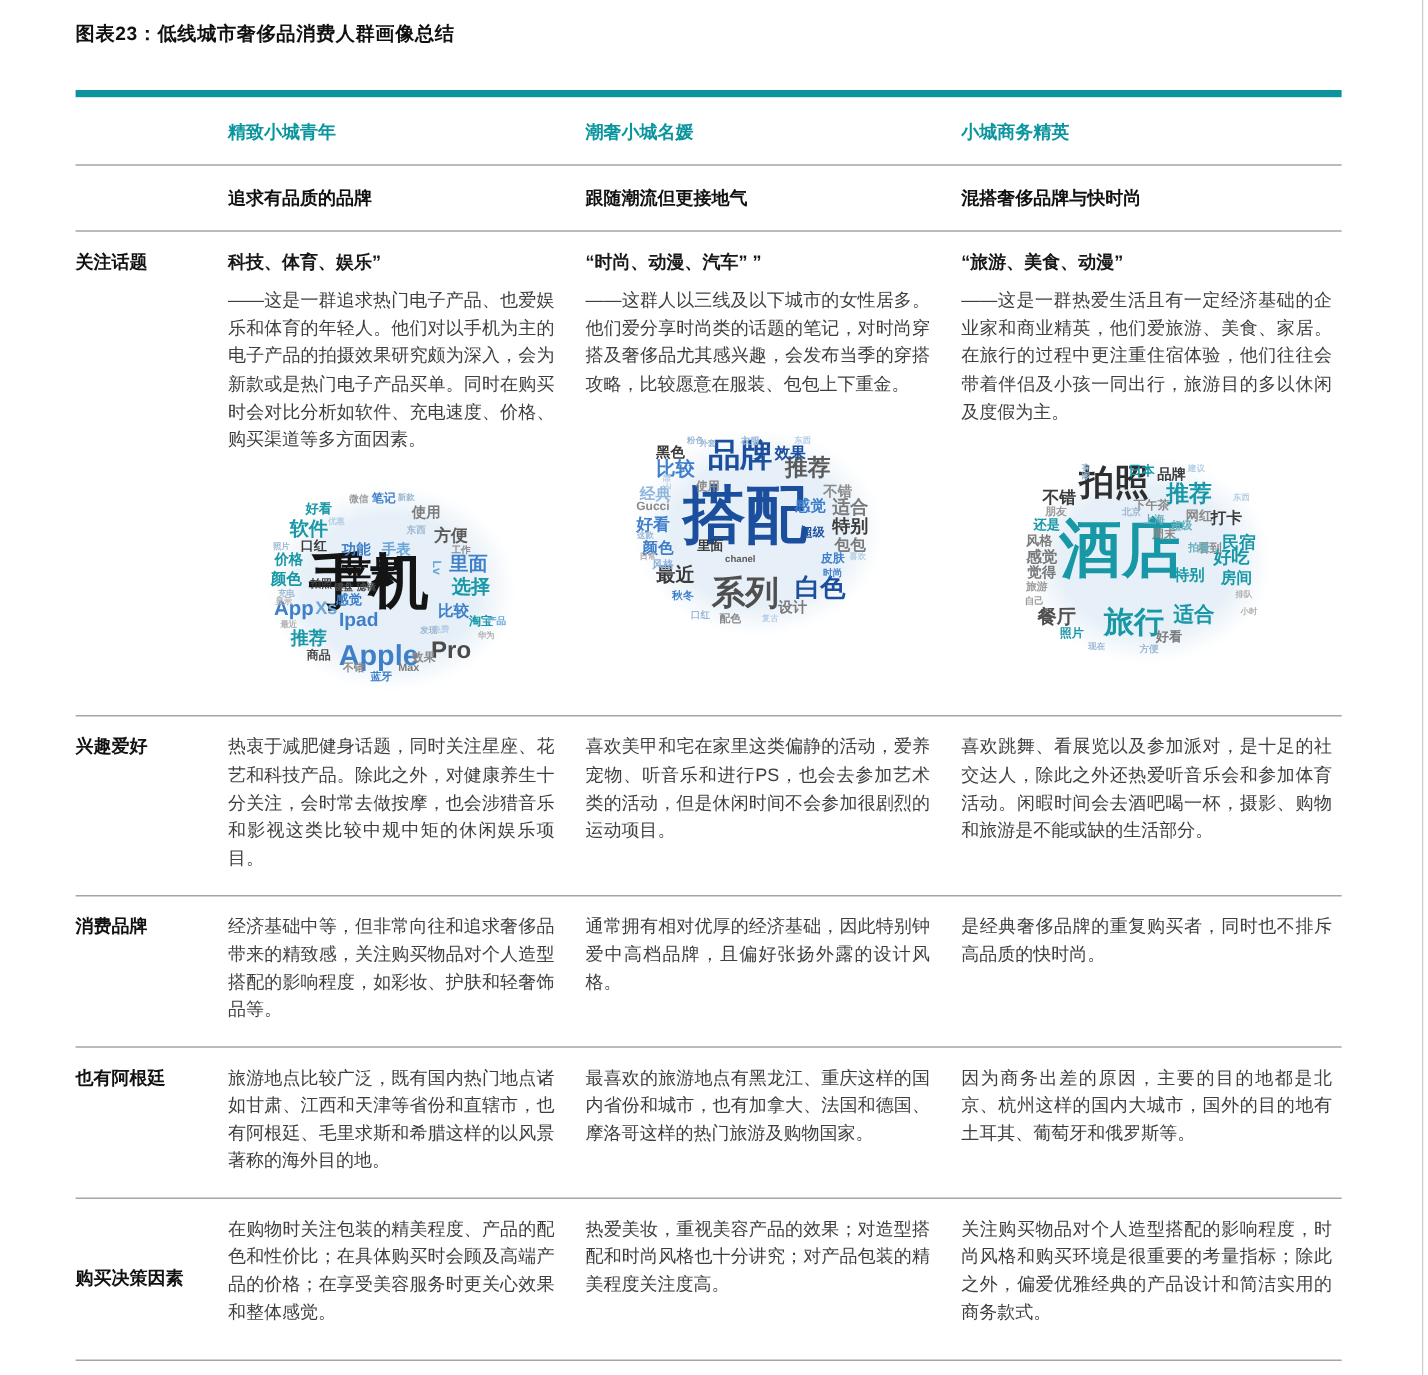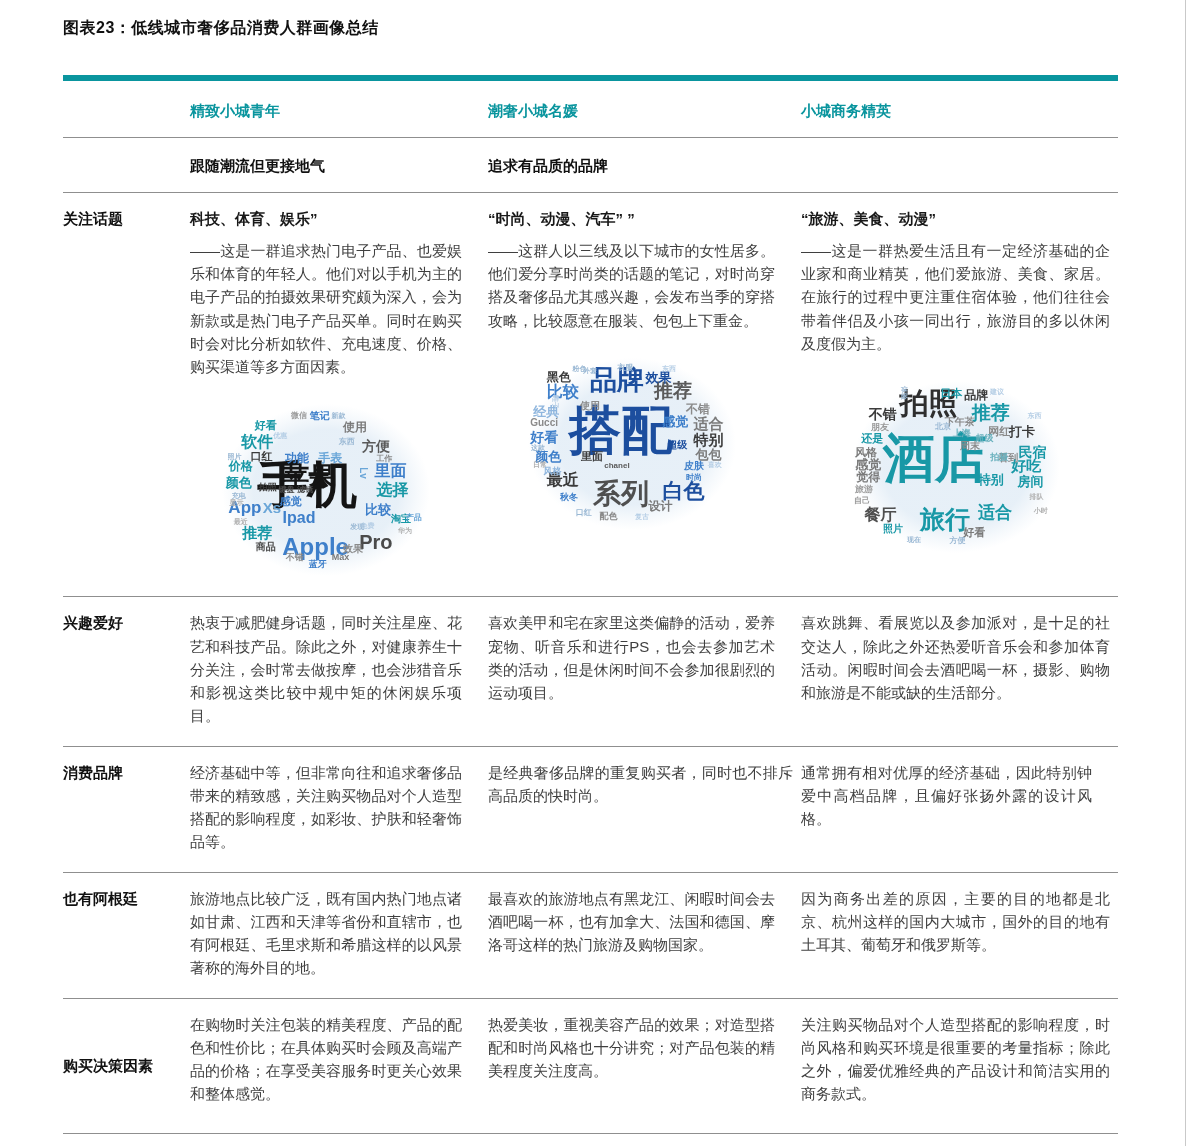--- a/index.html
+++ b/index.html
@@ -54,22 +54,23 @@
 
     <div class="trow">
       <div class="cell label-cell"></div>
       <div class="cell head-cell">精致小城青年</div>
       <div class="cell head-cell">潮奢小城名媛</div>
       <div class="cell head-cell c3">小城商务精英</div>
     </div>
 
     <div class="trow">
       <div class="cell label-cell"></div>
+      <div class="cell tagline-cell">追求有品质的品牌</div>
       <div class="cell tagline-cell">跟随潮流但更接地气</div>
-      <div class="cell tagline-cell">追求有品质的品牌</div>
+      <div class="cell tagline-cell c3">混搭奢侈品牌与快时尚</div>
     </div>
 
     <div class="trow trow-topics">
       <div class="cell label-cell">关注话题</div>
       <div class="cell">
         <div class="topic">科技、体育、娱乐”</div>
         <p class="para">——这是一群追求热门电子产品、也爱娱乐和体育的年轻人。他们对以手机为主的电子产品的拍摄效果研究颇为深入，会为新款或是热门电子产品买单。同时在购买时会对比分析如软件、充电速度、价格、购买渠道等多方面因素。</p>
         <div class="cloud">
             <span style="left: 41%; top: 47%; font-size: 50px; color: rgb(20, 20, 20);">手机</span>
             <span style="left: 42%; top: 14%; font-size: 26px; color: rgb(20, 20, 20); margin-top: 48px;">苹果</span>
@@ -219,35 +220,35 @@
       <div class="cell c3">
           <p class="para">喜欢跳舞、看展览以及参加派对，是十足的社交达人，除此之外还热爱听音乐会和参加体育活动。闲暇时间会去酒吧喝一杯，摄影、购物和旅游是不能或缺的生活部分。</p>
         </div>
     </div>
 
     <div class="trow trow-brands">
       <div class="cell label-cell">消费品牌</div>
       <div class="cell">
           <p class="para">经济基础中等，但非常向往和追求奢侈品带来的精致感，关注购买物品对个人造型搭配的影响程度，如彩妆、护肤和轻奢饰品等。</p>
         </div>
+      <div class="cell">
+          <p class="para">通常拥有相对优厚的经济基础，因此特别钟爱中高档品牌，且偏好张扬外露的设计风格。</p>
+        </div>
       <div class="cell c3">
           <p class="para">是经典奢侈品牌的重复购买者，同时也不排斥高品质的快时尚。</p>
-        </div>
-      <div class="cell">
-          <p class="para">通常拥有相对优厚的经济基础，因此特别钟爱中高档品牌，且偏好张扬外露的设计风格。</p>
         </div>
     </div>
 
     <div class="trow trow-dest">
       <div class="cell label-cell">也有阿根廷</div>
       <div class="cell">
           <p class="para">旅游地点比较广泛，既有国内热门地点诸如甘肃、江西和天津等省份和直辖市，也有阿根廷、毛里求斯和希腊这样的以风景著称的海外目的地。</p>
         </div>
       <div class="cell">
-          <p class="para">最喜欢的旅游地点有黑龙江、闲暇时间会去酒吧喝一杯，也有加拿大、法国和德国、摩洛哥这样的热门旅游及购物国家。</p>
+          <p class="para">最喜欢的旅游地点有黑龙江、重庆这样的国内省份和城市，也有加拿大、法国和德国、摩洛哥这样的热门旅游及购物国家。</p>
         </div>
       <div class="cell c3">
           <p class="para">因为商务出差的原因，主要的目的地都是北京、杭州这样的国内大城市，国外的目的地有土耳其、葡萄牙和俄罗斯等。</p>
         </div>
     </div>
 
     <div class="trow trow-decision">
       <div class="cell label-cell label-middle">购买决策因素</div>
       <div class="cell">
           <p class="para">在购物时关注包装的精美程度、产品的配色和性价比；在具体购买时会顾及高端产品的价格；在享受美容服务时更关心效果和整体感觉。</p>

